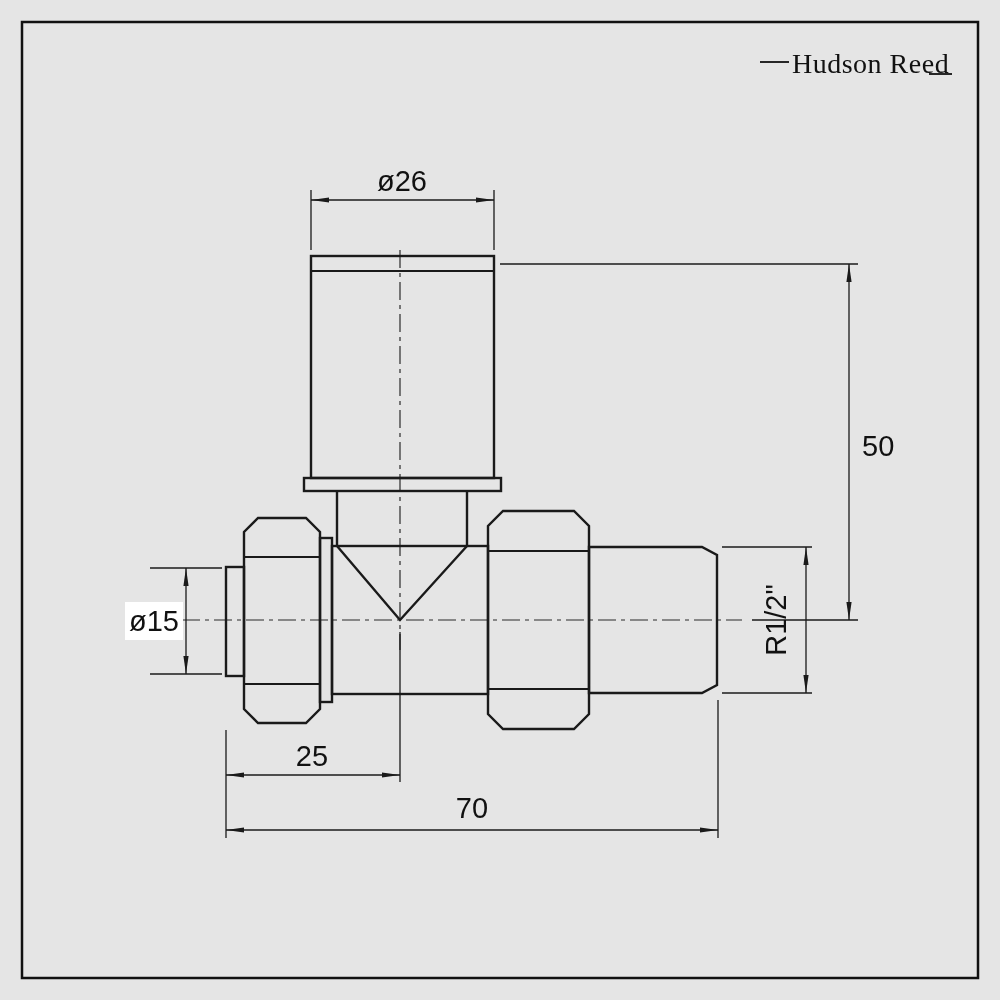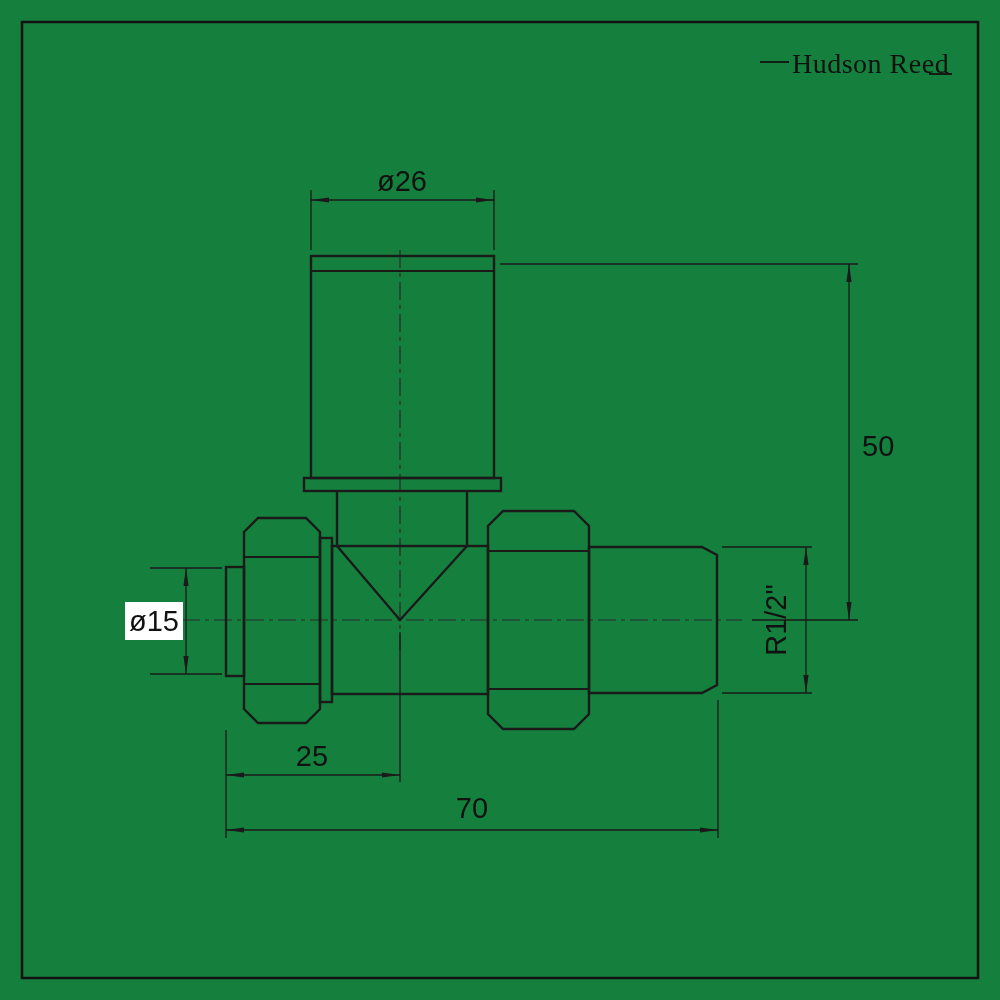--- a/index.html
+++ b/index.html
@@ -1,20 +1,20 @@
 <!DOCTYPE html>
 <html><head>
 <meta charset="utf-8">
 <style>
   html, body { margin: 0; padding: 0; background: #ffffff; }
   #page {
     position: relative;
     width: 1000px;
     height: 1000px;
-    background: #15803d;
+    background: #e5e5e5;
     overflow: hidden;
   }
   svg { display: block; }
 
   .frame      { fill: none; stroke: #111111; stroke-width: 2.5; }
   .outline    { fill: none; stroke: #1a1a1a; stroke-width: 2.4; stroke-linejoin: miter; }
   .facet      { fill: none; stroke: #1a1a1a; stroke-width: 2; }
   .centerline { fill: none; stroke: #2a2a2a; stroke-width: 1.2; stroke-dasharray: 18 5 4 5; }
   .ext        { fill: none; stroke: #1a1a1a; stroke-width: 1.3; }
   .dimline    { fill: none; stroke: #1a1a1a; stroke-width: 1.3; }

